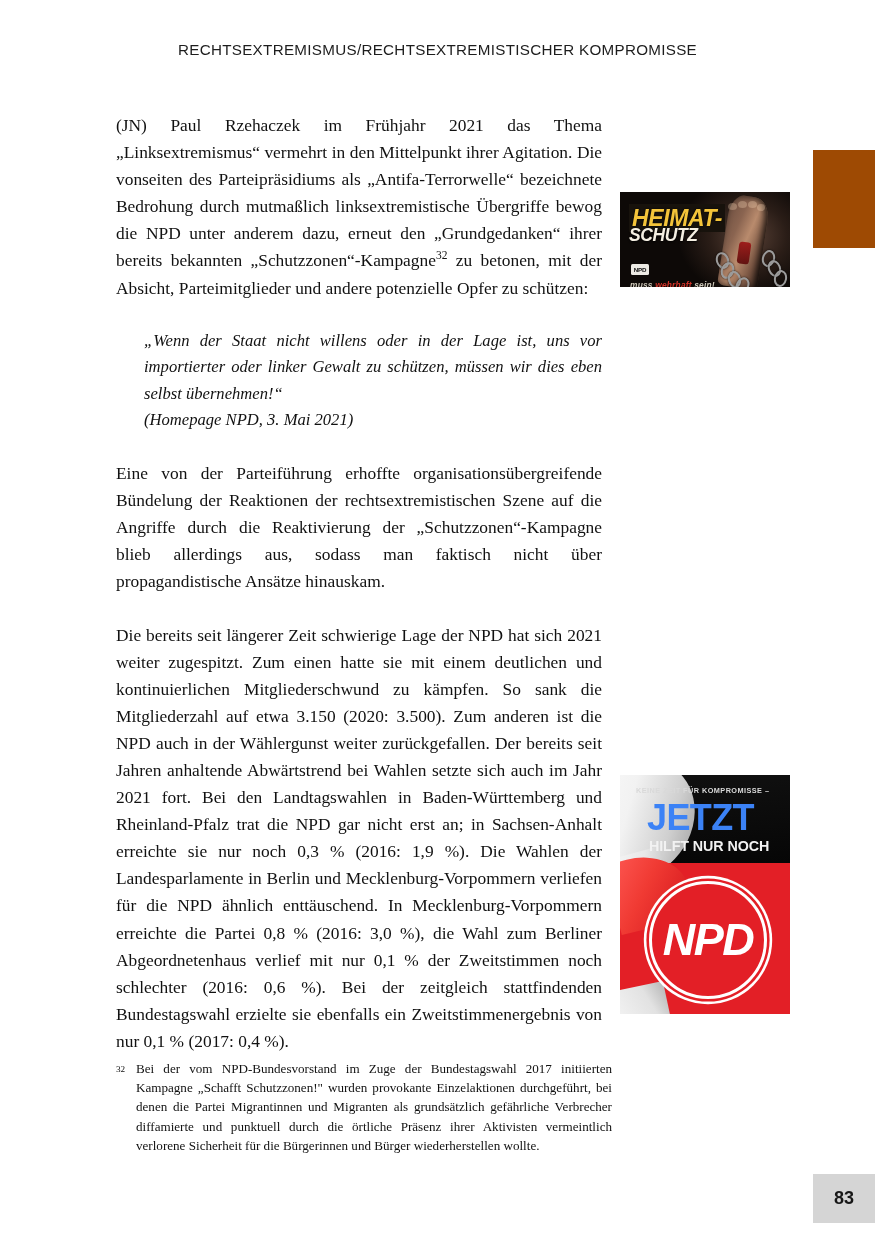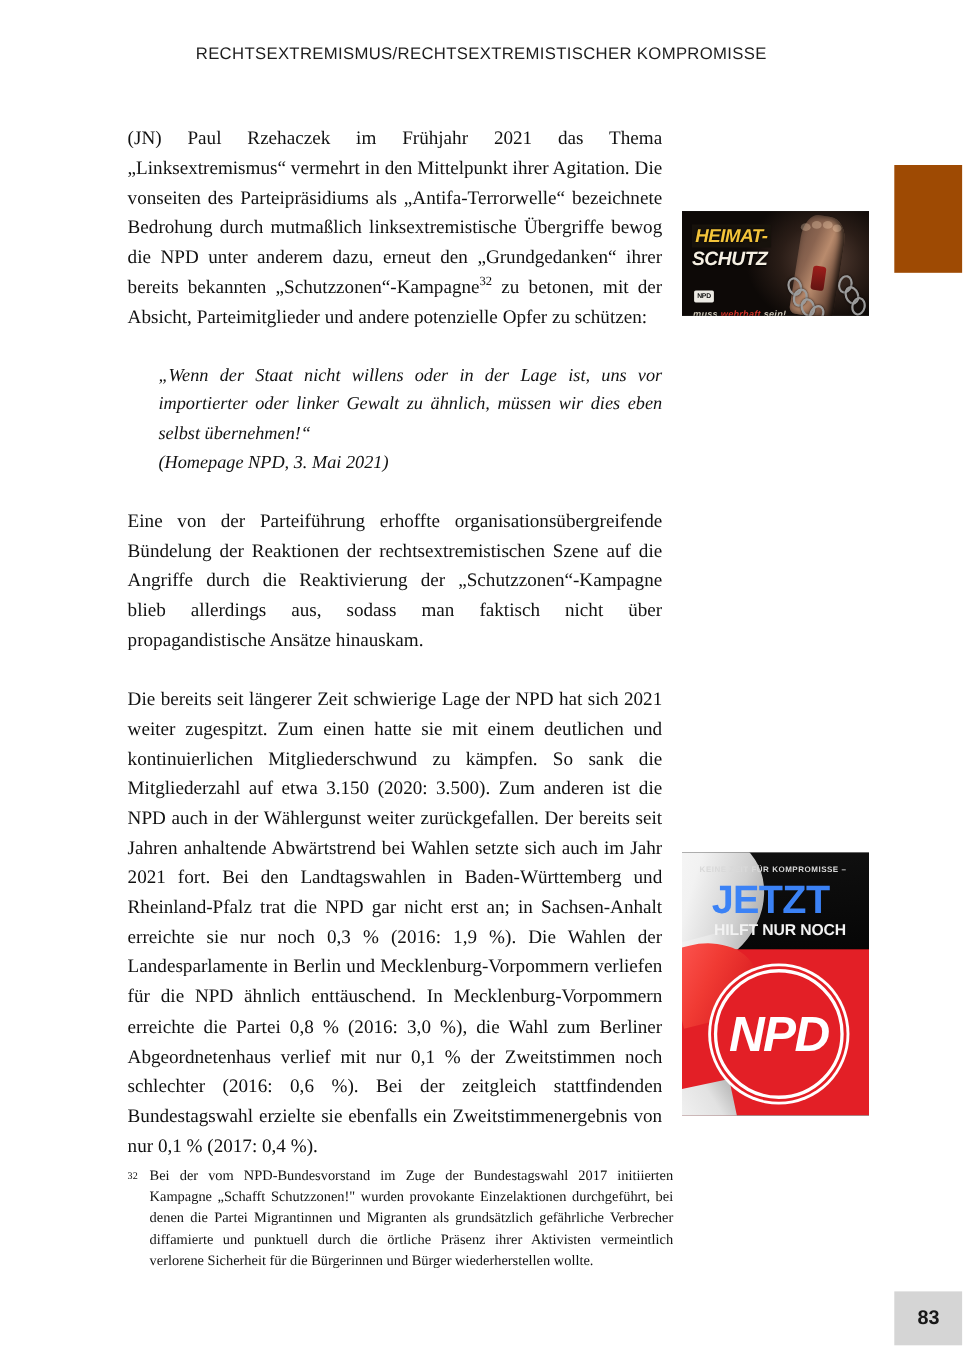--- a/index.html
+++ b/index.html
@@ -180,21 +180,21 @@
     transform: rotate(8deg);
     opacity: .92;
   }
   .hs-heimat {
     position: absolute;
     left: 9px;
     top: 12px;
     font-family: "Liberation Sans", sans-serif;
     font-weight: bold;
     font-style: italic;
-    font-size: 17px;
+    font-size: 23px;
     letter-spacing: -0.4px;
     color: #f4c43a;
     background: #17120c;
     padding: 1px 3px 0 3px;
     text-shadow: 0 0 2px rgba(0,0,0,.9);
   }
   .hs-schutz {
     position: absolute;
     left: 9px;
     top: 33px;
@@ -370,21 +370,21 @@
 
   <div class="running-header">RECHTSEXTREMISMUS/RECHTSEXTREMISTISCHER KOMPROMISSE</div>
 
   <div class="section-tab"></div>
 
   <div class="text-column">
 
     <p class="body-par"><span>(JN) Paul Rzehaczek im Frühjahr 2021 das Thema „Linksextremismus“ vermehrt in den Mittelpunkt ihrer Agitation. Die vonseiten des Parteipräsidiums als „Antifa-Terrorwelle“ bezeichnete Bedrohung durch mutmaßlich linksextremistische Übergriffe bewog die NPD unter anderem dazu, erneut den „Grundgedanken“ ihrer bereits bekannten „Schutzzonen“-Kampagne</span><sup class="fn-ref">32</sup><span> zu betonen, mit der Absicht, Parteimitglieder und andere potenzielle Opfer zu schützen:</span></p>
 
     <div class="quote-block">
-      <span class="q-line quote-body">„Wenn der Staat nicht willens oder in der Lage ist, uns vor importierter oder linker Gewalt zu ähnlich, müssen wir dies eben selbst übernehmen!“</span>
+      <span class="q-line quote-body">„Wenn der Staat nicht willens oder in der Lage ist, uns vor importierter oder linker Gewalt zu schützen, müssen wir dies eben selbst übernehmen!“</span>
       <span class="q-line">(Homepage NPD, 3. Mai 2021)</span>
     </div>
 
     <p class="body-par">Eine von der Parteiführung erhoffte organisationsübergreifende Bündelung der Reaktionen der rechtsextremistischen Szene auf die Angriffe durch die Reaktivierung der „Schutzzonen“-Kampagne blieb allerdings aus, sodass man faktisch nicht über propagandistische Ansätze hinauskam.</p>
 
     <p class="body-par">Die bereits seit längerer Zeit schwierige Lage der NPD hat sich 2021 weiter zugespitzt. Zum einen hatte sie mit einem deutlichen und kontinuierlichen Mitgliederschwund zu kämpfen. So sank die Mitgliederzahl auf etwa 3.150 (2020: 3.500). Zum anderen ist die NPD auch in der Wählergunst weiter zurückgefallen. Der bereits seit Jahren anhaltende Abwärtstrend bei Wahlen setzte sich auch im Jahr 2021 fort. Bei den Landtagswahlen in Baden-Württemberg und Rheinland-Pfalz trat die NPD gar nicht erst an; in Sachsen-Anhalt erreichte sie nur noch 0,3 % (2016: 1,9 %). Die Wahlen der Landesparlamente in Berlin und Mecklenburg-Vorpommern verliefen für die NPD ähnlich enttäuschend. In Mecklenburg-Vorpommern erreichte die Partei 0,8 % (2016: 3,0 %), die Wahl zum Berliner Abgeordnetenhaus verlief mit nur 0,1 % der Zweitstimmen noch schlechter (2016: 0,6 %). Bei der zeitgleich stattfindenden Bundestagswahl erzielte sie ebenfalls ein Zweitstimmenergebnis von nur 0,1 % (2017: 0,4 %).</p>
   </div>
 
   <div class="footnote">
     <div class="footnote-marker">32</div>

